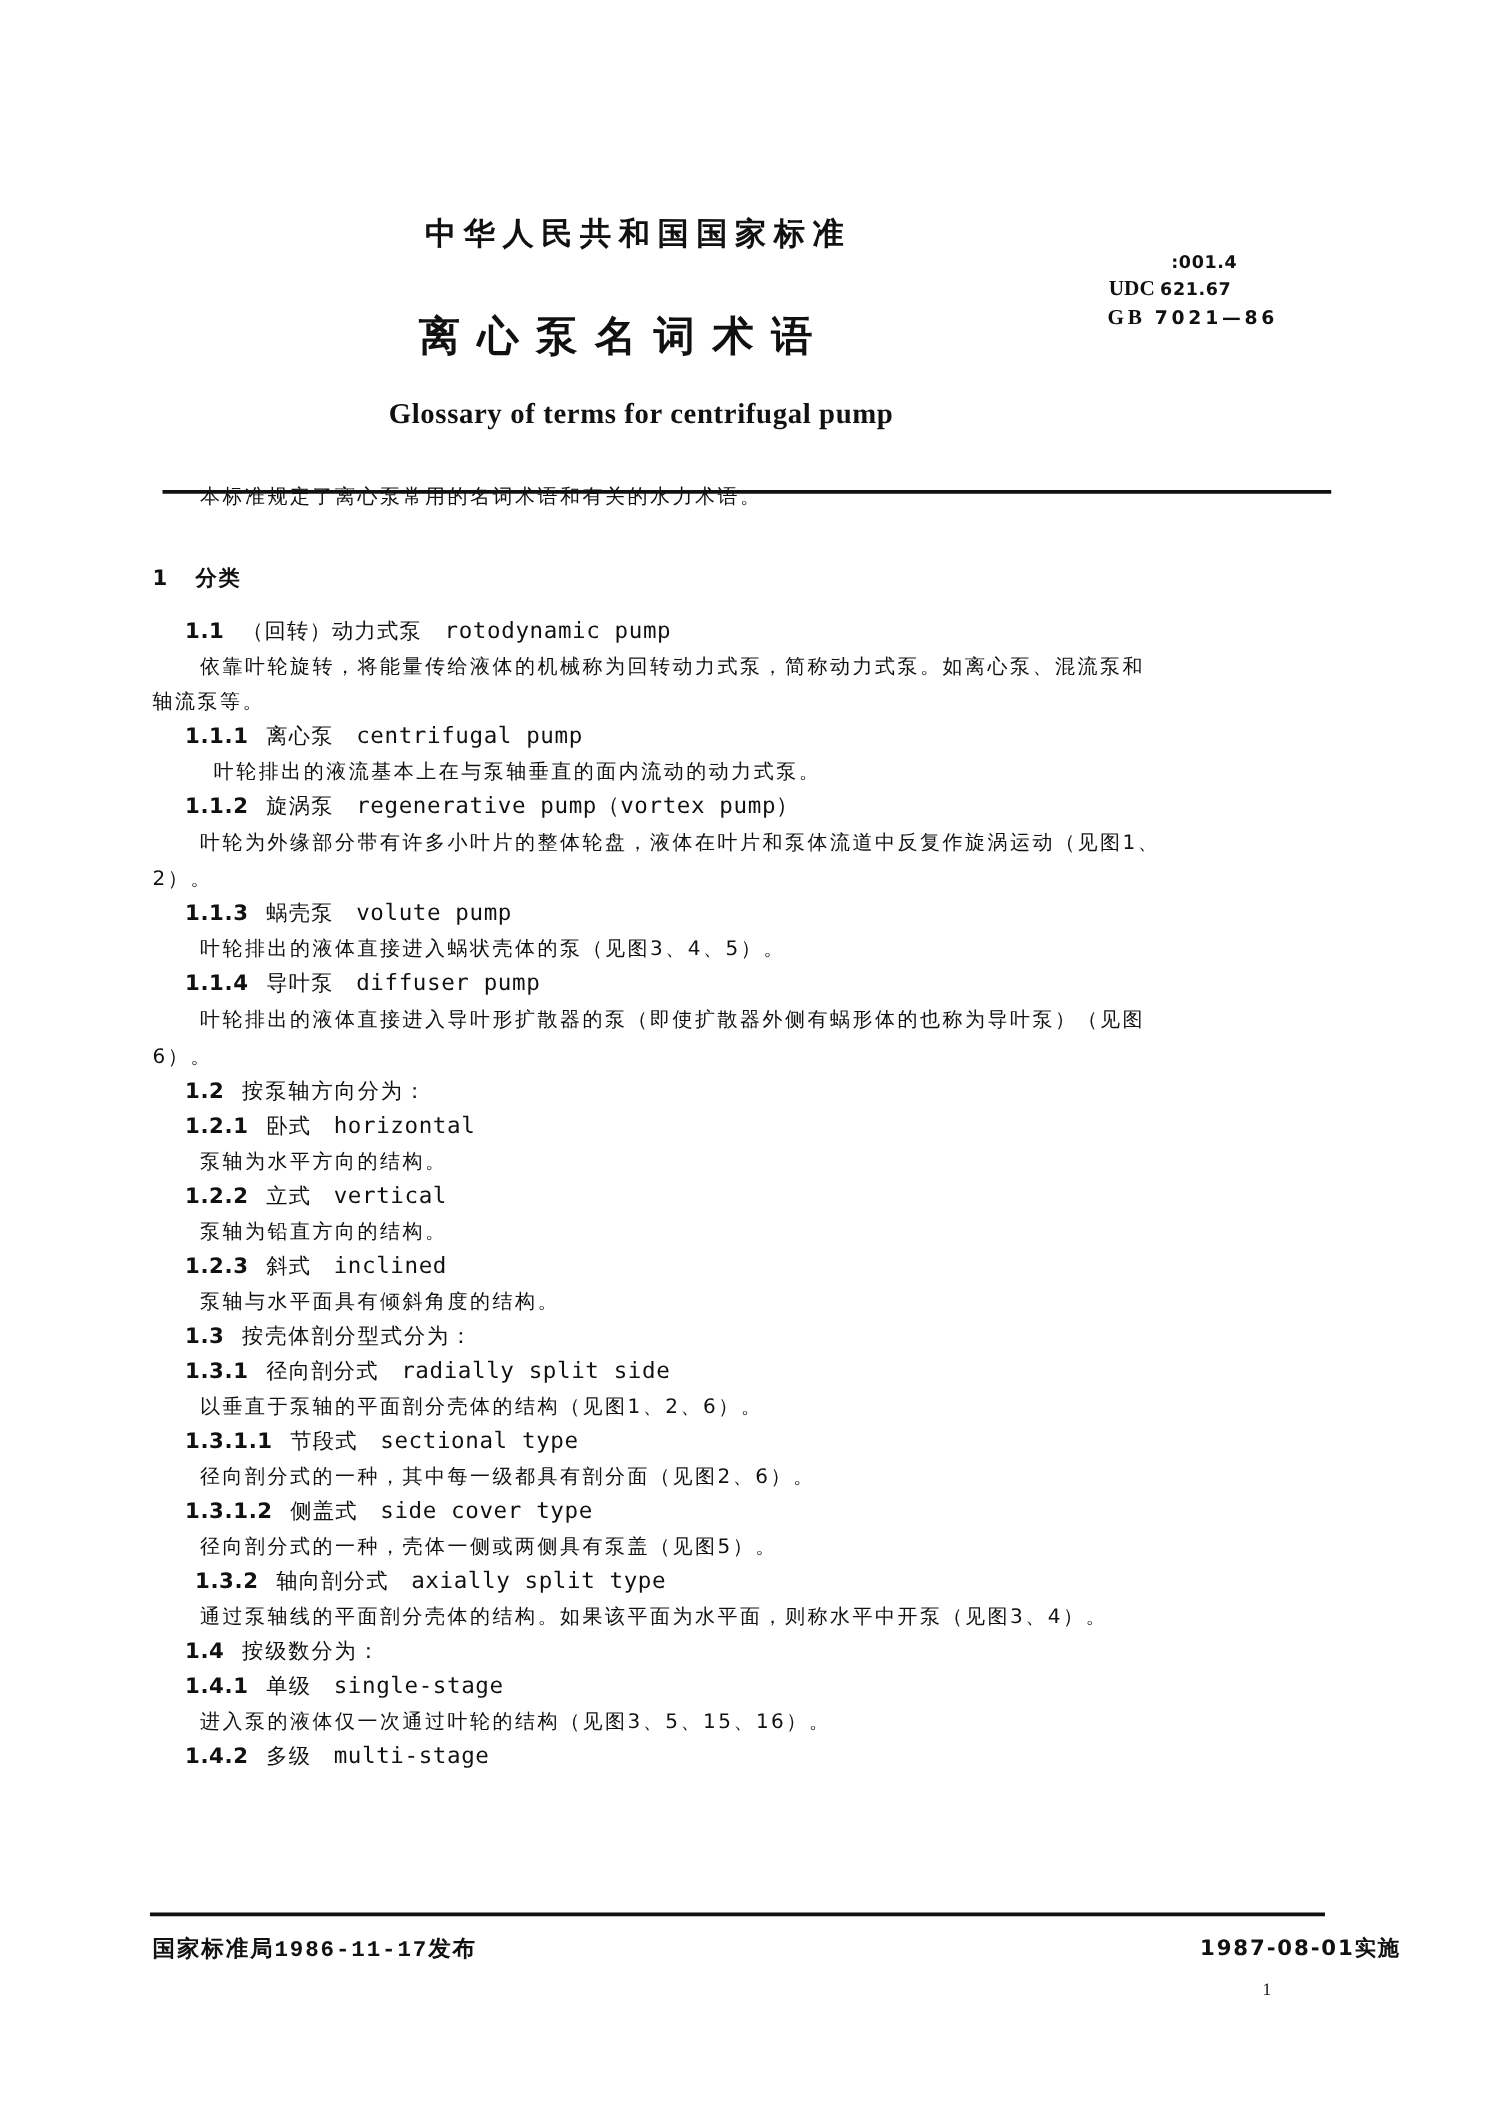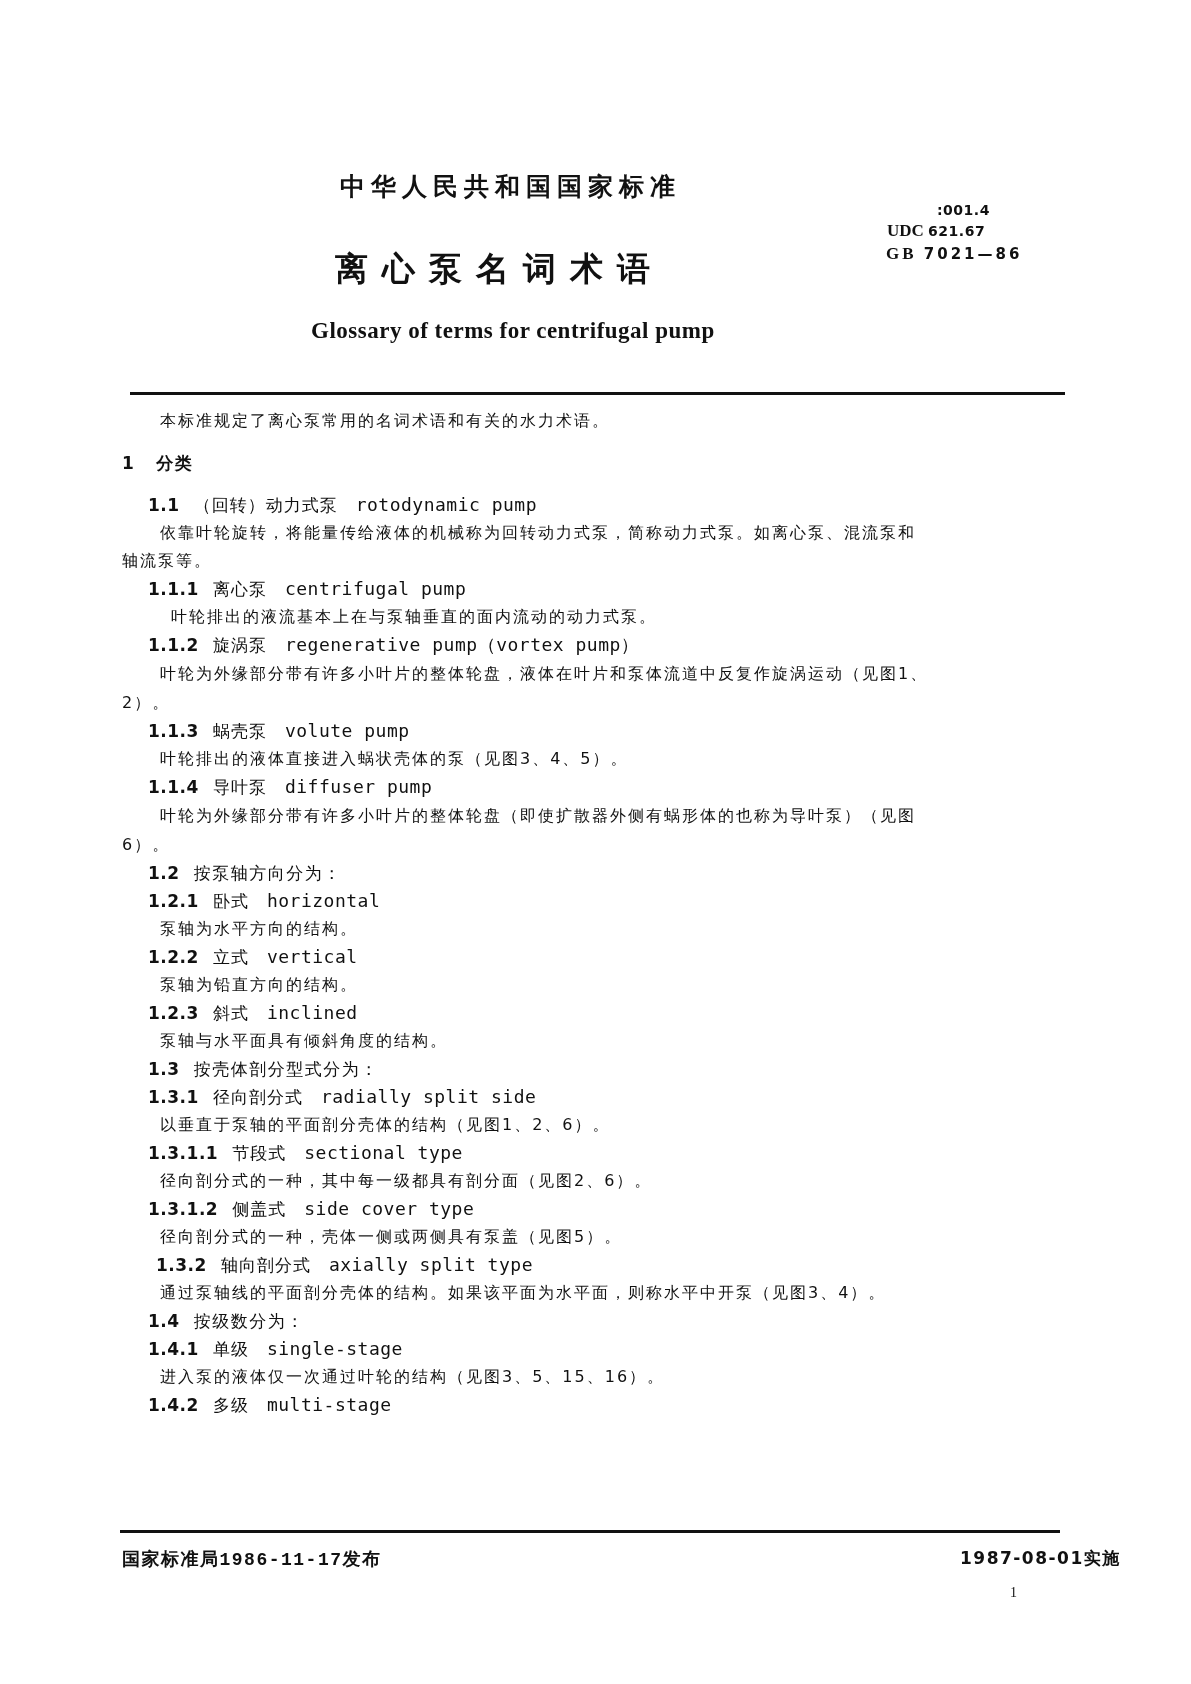--- a/index.html
+++ b/index.html
@@ -106,21 +106,21 @@
   <span class="udc-num">621.67</span>
 </div>
 <div class="abs udc-sub">:001.4</div>
 <div class="abs gb-code">
   <span>GB</span>
   <span class="gb-num">7021—86</span>
 </div>
 
 <div class="rule rule-top"></div>
 
-<div class="line body-text" style="left:160px; top:410px;">本标准规定了离心泵常用的名词术语和有关的水力术语。</div>
+<div class="line body-text" style="left:160px; top:386px;">本标准规定了离心泵常用的名词术语和有关的水力术语。</div>
 
 <div class="line" style="left:122px; top:452px; font-weight:bold;">
   <span class="num" style="margin-right:22px;">1</span><span>分类</span>
 </div>
 
 <div class="line" style="left:148px; top:494px;">
   <span class="num">1.1</span><span class="term-zh">（回转）动力式泵</span><span class="term-en">rotodynamic pump</span>
 </div>
 <div class="line body-text" style="left:160px; top:522px;">依靠叶轮旋转，将能量传给液体的机械称为回转动力式泵，简称动力式泵。如离心泵、混流泵和</div>
 <div class="line body-text" style="left:122px; top:550px;">轴流泵等。</div>
@@ -137,21 +137,21 @@
 <div class="line body-text" style="left:122px; top:692px;">2）。</div>
 
 <div class="line" style="left:148px; top:720px;">
   <span class="num">1.1.3</span><span class="term-zh">蜗壳泵</span><span class="term-en">volute pump</span>
 </div>
 <div class="line body-text" style="left:160px; top:748px;">叶轮排出的液体直接进入蜗状壳体的泵（见图3、4、5）。</div>
 
 <div class="line" style="left:148px; top:776px;">
   <span class="num">1.1.4</span><span class="term-zh">导叶泵</span><span class="term-en">diffuser pump</span>
 </div>
-<div class="line body-text" style="left:160px; top:805px;">叶轮为外缘部分带有许多小叶片的整体轮盘（即使扩散器外侧有蜗形体的也称为导叶泵）（见图</div>
+<div class="line body-text" style="left:160px; top:805px;">叶轮排出的液体直接进入导叶形扩散器的泵（即使扩散器外侧有蜗形体的也称为导叶泵）（见图</div>
 <div class="line body-text" style="left:122px; top:834px;">6）。</div>
 
 <div class="line" style="left:148px; top:862px;">
   <span class="num">1.2</span><span>按泵轴方向分为：</span>
 </div>
 
 <div class="line" style="left:148px; top:890px;">
   <span class="num">1.2.1</span><span class="term-zh">卧式</span><span class="term-en">horizontal</span>
 </div>
 <div class="line body-text" style="left:160px; top:918px;">泵轴为水平方向的结构。</div>

